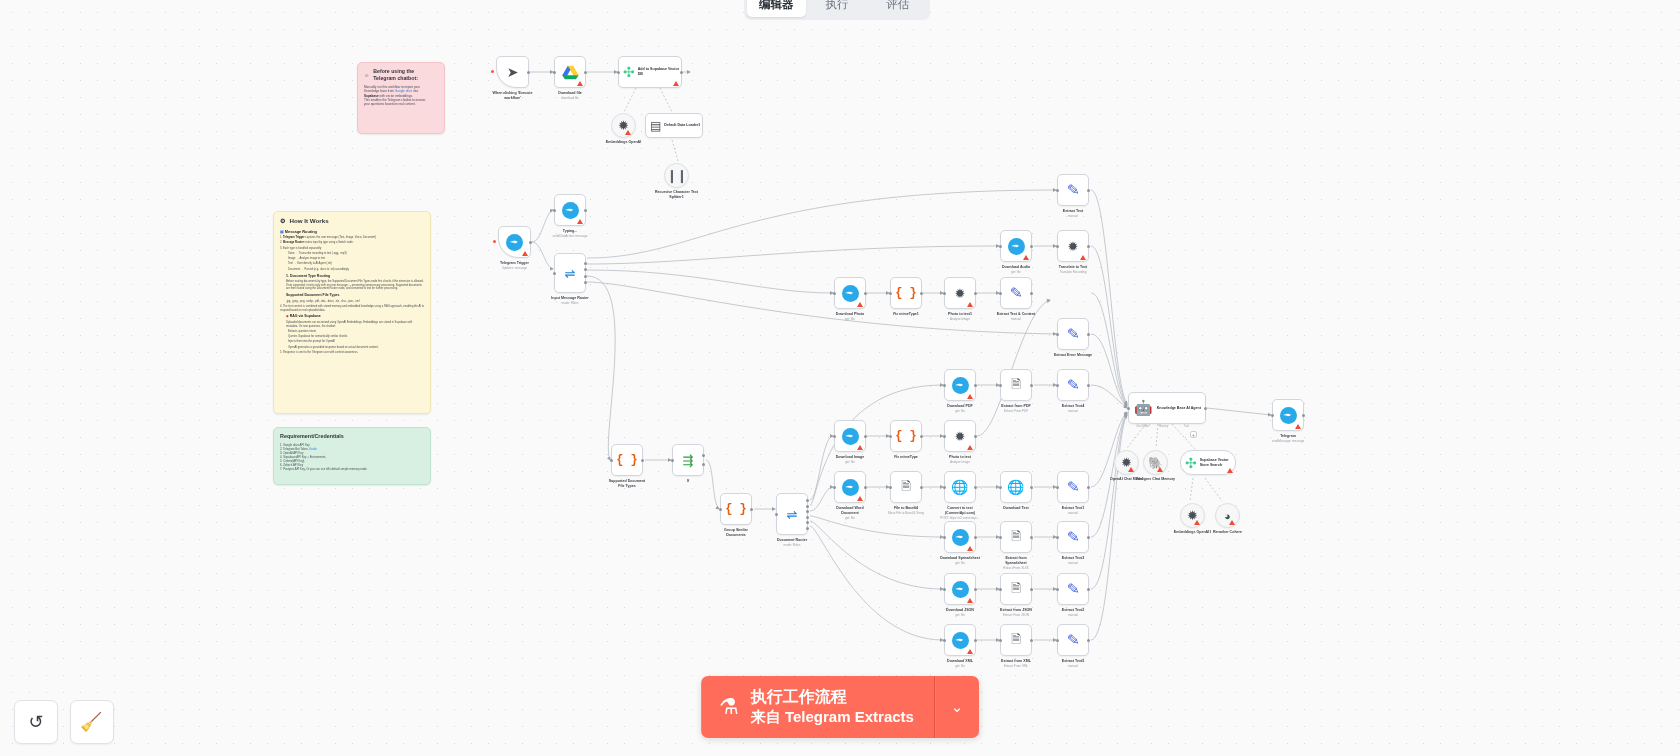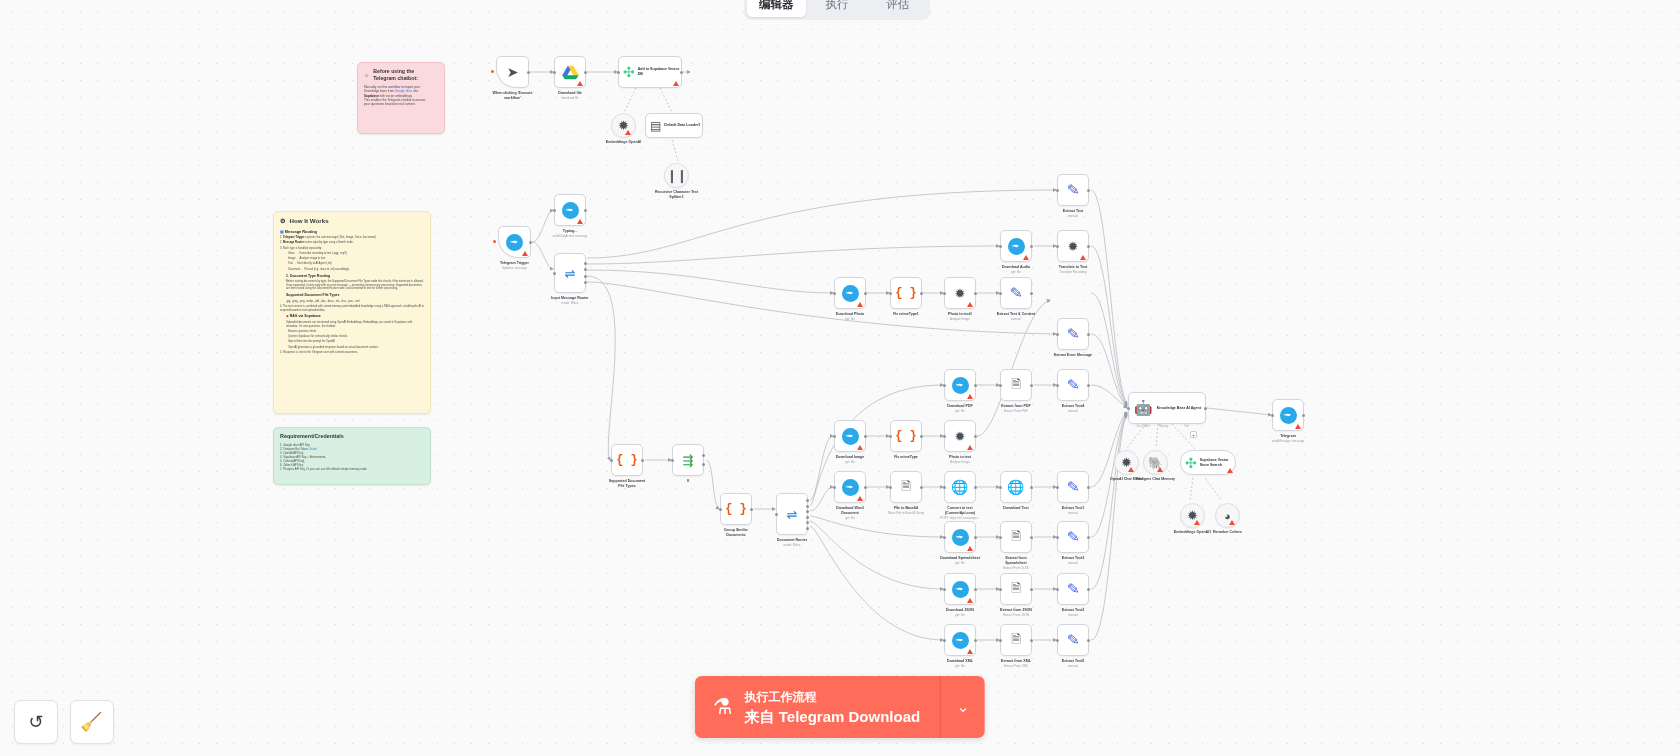--- a/index.html
+++ b/index.html
@@ -158,21 +158,21 @@
     border-radius:7px; overflow:hidden;
     box-shadow:0 2px 6px rgba(0,0,0,.12);
   }
   #exec-main {
     background:#ff6d5a; color:#fff; display:flex; align-items:center;
     gap:12px; padding:11px 20px 11px 18px; cursor:pointer;
     border-right:1px solid #e8533f;
   }
   #exec-main .flask { font-size:22px; line-height:1; }
   #exec-txt { display:flex; flex-direction:column; line-height:20px; }
-  #exec-l1 { font-size:12px; font-weight:700; }
+  #exec-l1 { font-size:16px; font-weight:700; }
   #exec-l2 { font-size:15px; font-weight:700; }
   #exec-caret {
     background:#ff6d5a; color:#fff; width:44px;
     display:flex; align-items:center; justify-content:center;
     font-size:15px; cursor:pointer;
   }
 </style>
 </head>
 <body>
 
@@ -824,17 +824,17 @@
 <div id="bl-tools">
   <div class="tool-btn">↺</div>
   <div class="tool-btn">🧹</div>
 </div>
 
 <div id="exec-wrap">
   <div id="exec-main">
     <span class="flask">⚗</span>
     <span id="exec-txt">
       <span id="exec-l1">执行工作流程</span>
-      <span id="exec-l2">来自 Telegram Download</span>
+      <span id="exec-l2">来自 Telegram Extracts</span>
     </span>
   </div>
   <div id="exec-caret">⌄</div>
 </div>
 
 </body></html>

